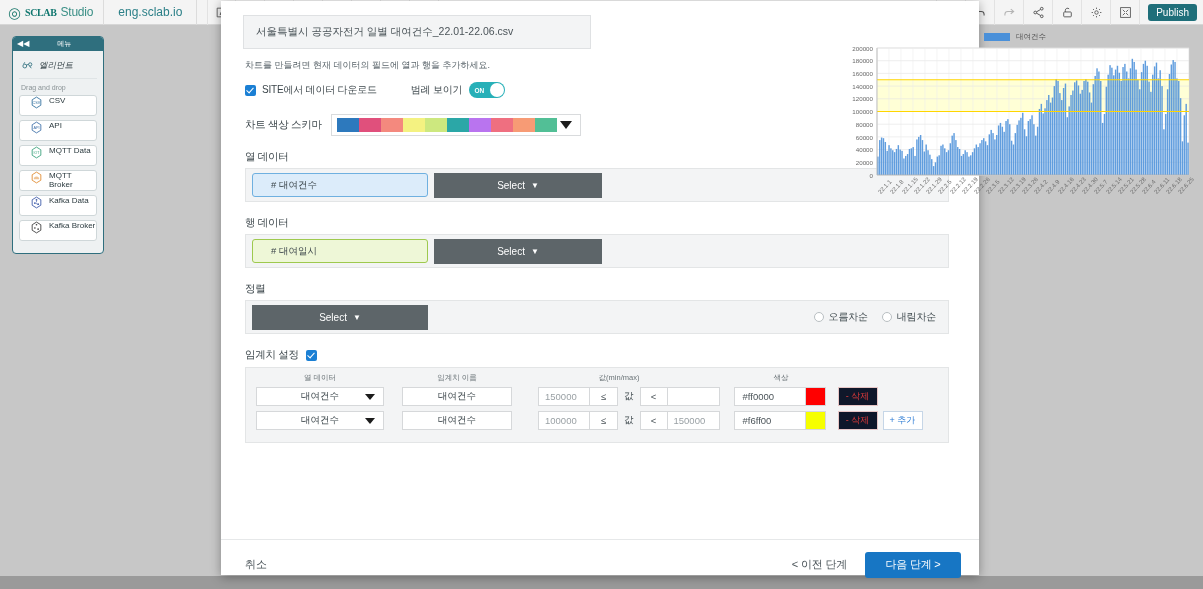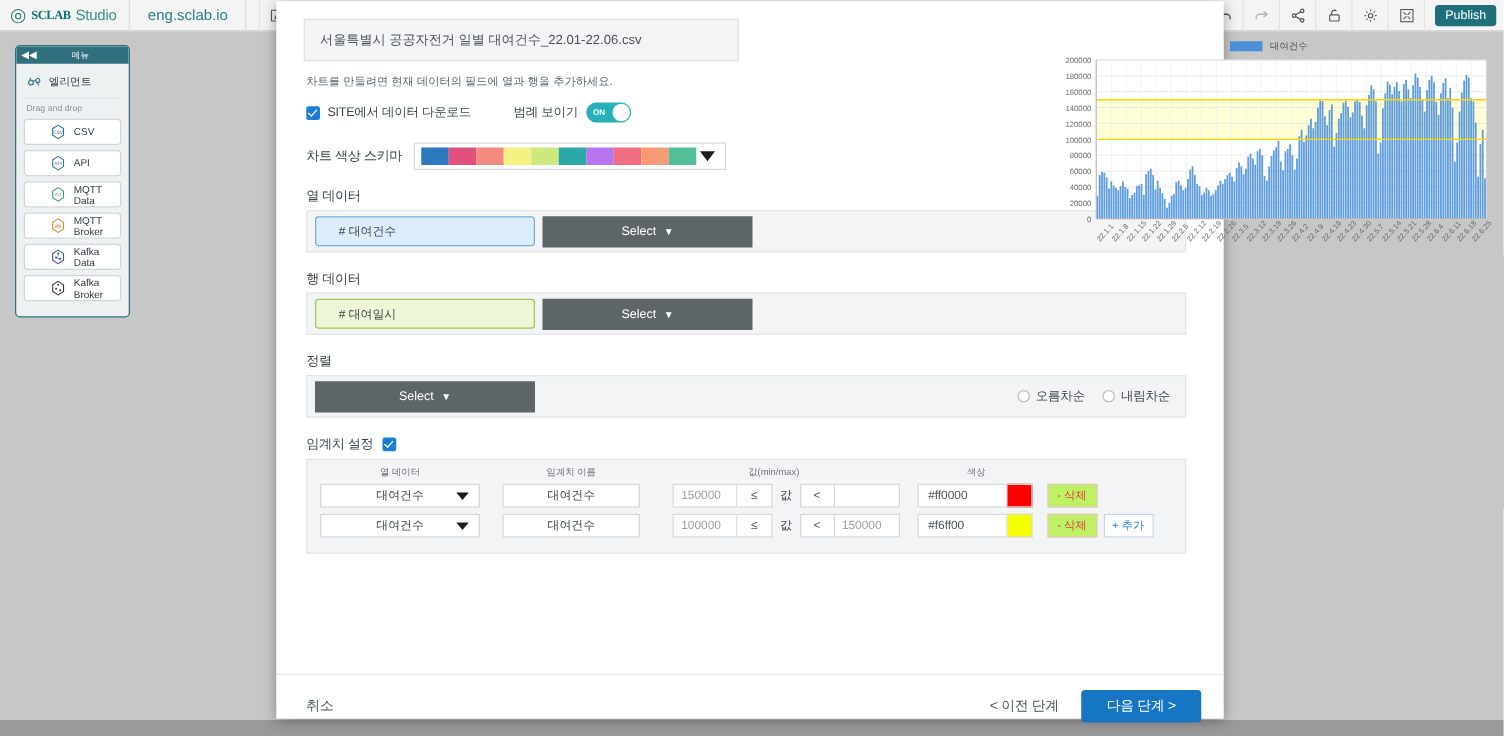--- a/index.html
+++ b/index.html
@@ -98,30 +98,30 @@
   }
   .menu-head .collapse { font-size: 8px; line-height: 1; }
   .menu-head .mtitle { flex: 1; text-align: center; font-size: 7px; }
   .menu-body { padding: 6px 6px 8px 6px; }
   .elem-row {
     display: flex; align-items: center; gap: 5px;
     padding: 2px 0 6px 2px;
     border-bottom: 1px solid #dfe4e6;
     margin-bottom: 5px;
   }
-  .elem-row .etext { font-size: 8.5px; color: #2b3a3f; }
+  .elem-row .etext { font-size: 8.5px; color: #2b3a3f; font-style: italic; }
   .dragdrop { font-size: 7px; color: #8a9396; margin: 0 0 4px 2px; }
   .menu-item {
-    display: flex; align-items: center; gap: 6px;
+    display: flex; align-items: flex-start; gap: 6px;
     background: #fff;
     border: 1px solid #cfd7d9;
     border-radius: 3px;
     height: 21px;
     margin-bottom: 4px;
-    padding-left: 20px;
+    padding-left: 10px;
   }
   .menu-item .mlabel { font-size: 8px; color: #2b3a3f; }
   .hexi { width: 13px; height: 13px; flex: 0 0 13px; }
 
   
   .modal {
     position: absolute; left: 221px; top: 1px;
     width: 758px; height: 574px;
     background: #ffffff;
     box-shadow: 0 2px 10px rgba(0,0,0,0.35);
@@ -313,21 +313,21 @@
   .thr-color { display: flex; align-items: center; margin-left: 14px; }
   .cbox {
     width: 72px; height: 19px; background: #fff; border: 1px solid #d6d8da;
     display: flex; align-items: center; padding-left: 8px;
     font-size: 9.5px; color: #4b5459;
   }
   .csw { width: 20px; height: 19px; border: 1px solid #d6d8da; border-left: none; }
   .del-btn {
     margin-left: 12px;
     width: 40px; height: 19px;
-    background: #bef264; border: 1px solid #e7c6c6;
+    background: #0f172a; border: 1px solid #e7c6c6;
     display: flex; align-items: center; justify-content: center;
     font-size: 9px; color: #e23b3b;
   }
   .add-btn {
     margin-left: 5px;
     width: 40px; height: 19px;
     background: #fff; border: 1px solid #c6d6e7;
     display: flex; align-items: center; justify-content: center;
     font-size: 9px; color: #2a7ad4;
   }

